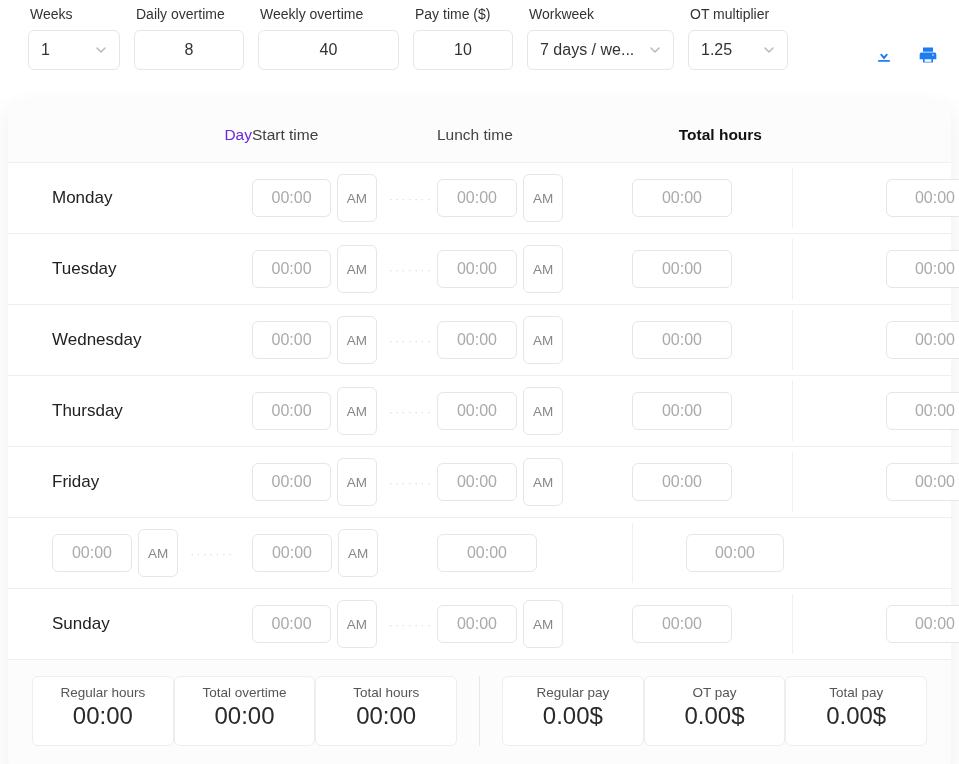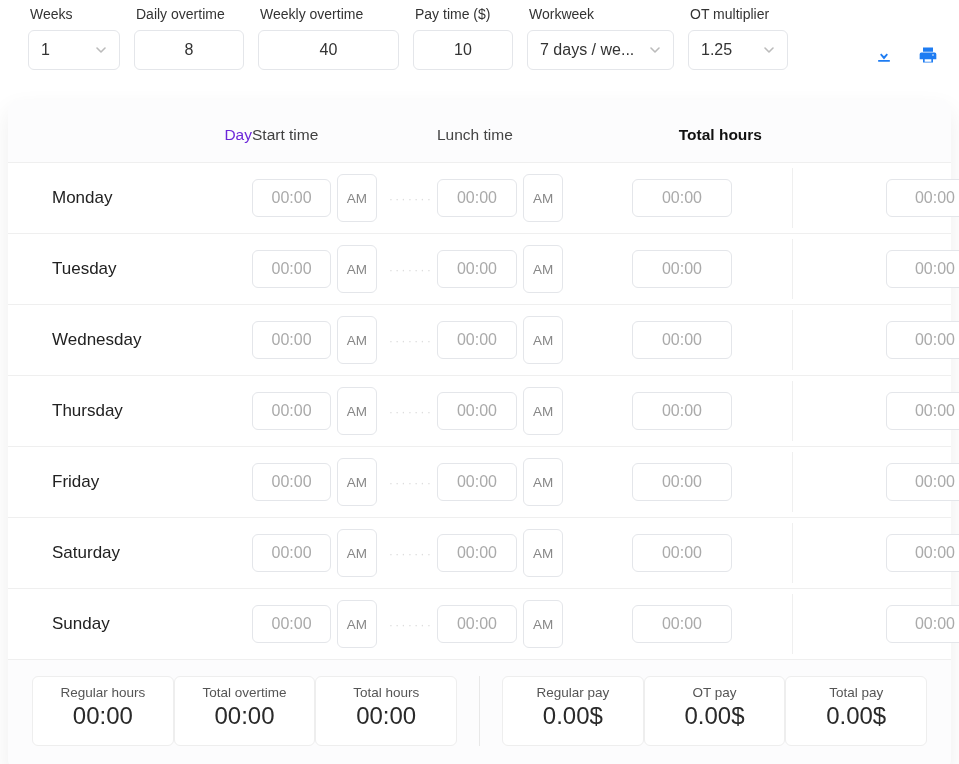--- a/index.html
+++ b/index.html
@@ -253,21 +253,20 @@
       <div class="ambox">AM</div>
     </div>
     <div class="timecell lunch">
       <div class="tinput">00:00</div>
     </div>
     <div class="totalcell">
       <div class="tinput">00:00</div>
     </div>
       </div>
       <div class="row">
-    <div class="dayname">Saturday</div>
     <div class="timecell">
       <div class="tinput">00:00</div>
       <div class="ambox">AM</div>
       <div class="dots">·······</div>
     </div>
     <div class="timecell">
       <div class="tinput">00:00</div>
       <div class="ambox">AM</div>
     </div>
     <div class="timecell lunch">

